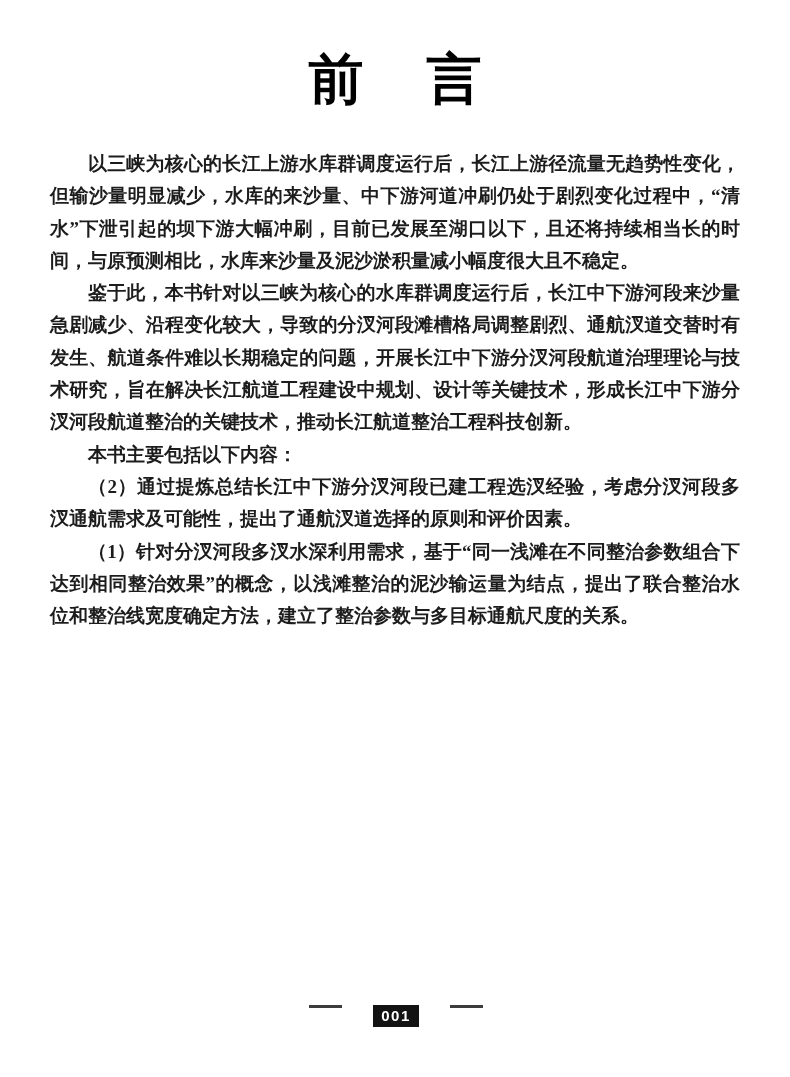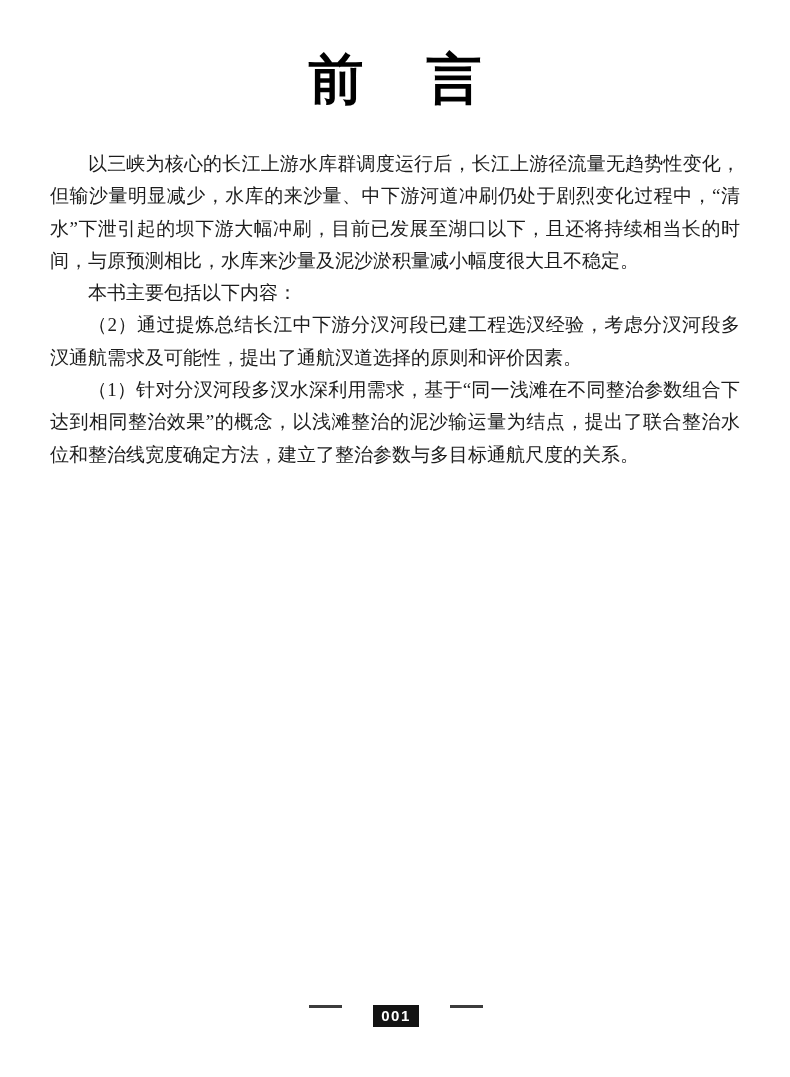--- a/index.html
+++ b/index.html
@@ -32,20 +32,21 @@
   }
   
   .body-text {
     margin: 38px auto 0 auto;
     width: 690px;
     font-size: 19px;
     line-height: 32.3px;
     text-align: justify;
     text-justify: inter-ideograph;
     color: #1c1c1c;
+    font-weight: bold;
   }
   .body-text p {
     margin: 0;
     padding: 0;
     text-indent: 2em;
   }
   
   .footer {
     position: absolute;
     top: 1005px;
@@ -78,20 +79,21 @@
 
 <div class="page">
 
   <h1 class="title">
     <span class="char">前</span>
     <span class="char">言</span>
   </h1>
 
   <div class="body-text">
     <p>以三峡为核心的长江上游水库群调度运行后，长江上游径流量无趋势性变化，但输沙量明显减少，水库的来沙量、中下游河道冲刷仍处于剧烈变化过程中，“清水”下泄引起的坝下游大幅冲刷，目前已发展至湖口以下，且还将持续相当长的时间，与原预测相比，水库来沙量及泥沙淤积量减小幅度很大且不稳定。</p>
+    <p>鉴于此，本书针对以三峡为核心的水库群调度运行后，长江中下游河段来沙量急剧减少、沿程变化较大，导致的分汊河段滩槽格局调整剧烈、通航汊道交替时有发生、航道条件难以长期稳定的问题，开展长江中下游分汊河段航道治理理论与技术研究，旨在解决长江航道工程建设中规划、设计等关键技术，形成长江中下游分汊河段航道整治的关键技术，推动长江航道整治工程科技创新。</p>
     <p>本书主要包括以下内容：</p>
     <p>（2）通过提炼总结长江中下游分汊河段已建工程选汊经验，考虑分汊河段多汊通航需求及可能性，提出了通航汊道选择的原则和评价因素。</p>
     <p>（1）针对分汊河段多汊水深利用需求，基于“同一浅滩在不同整治参数组合下达到相同整治效果”的概念，以浅滩整治的泥沙输运量为结点，提出了联合整治水位和整治线宽度确定方法，建立了整治参数与多目标通航尺度的关系。</p>
   </div>
 
   <div class="footer">
     <span class="rule"></span>
     <span class="badge">001</span>
     <span class="rule"></span>
   </div>

